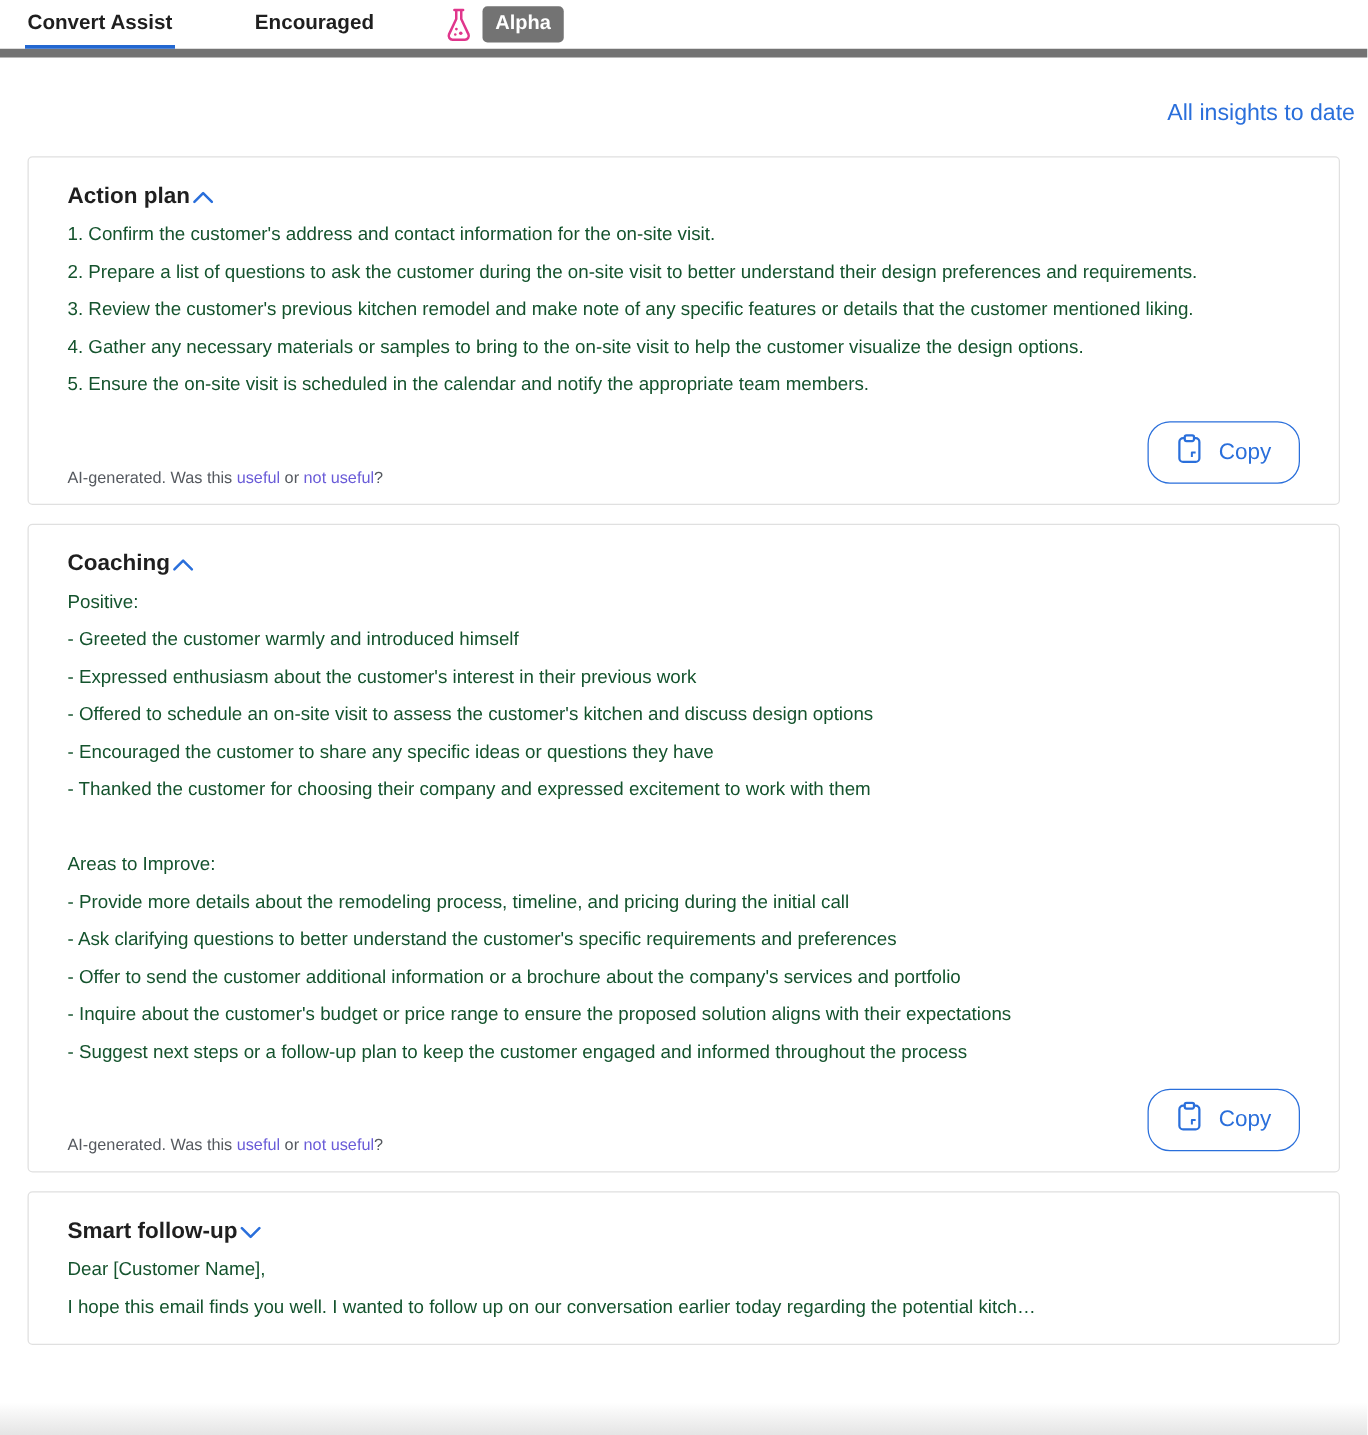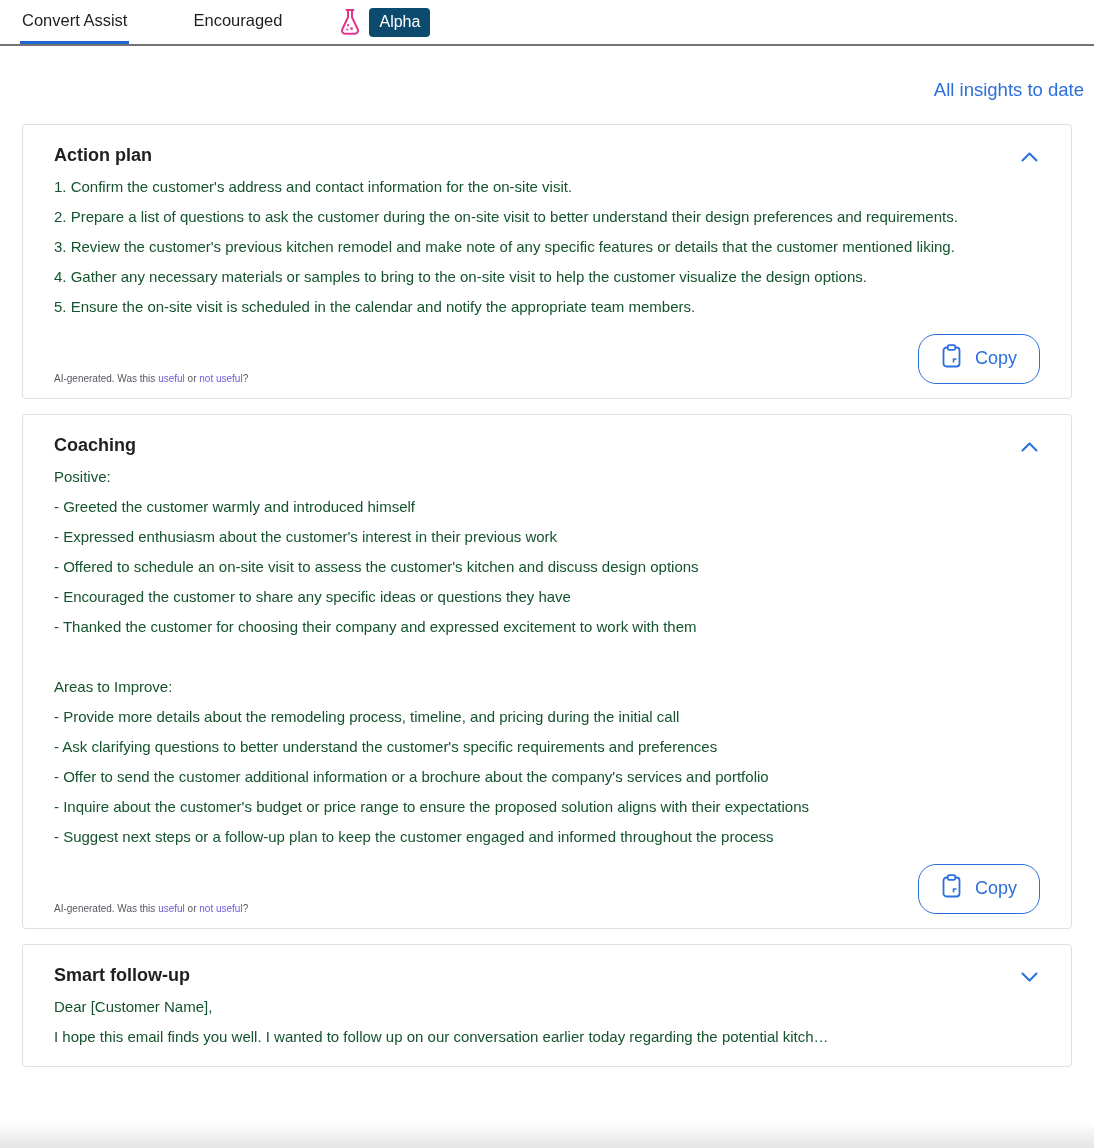--- a/index.html
+++ b/index.html
@@ -6,52 +6,52 @@
   html, body { margin: 0; padding: 0; }
   body {
     width: 1094px; height: 1148px; overflow: hidden; position: relative;
     background: #ffffff;
     font-family: "Liberation Sans", "DejaVu Sans", sans-serif;
     color: #333333;
   }
   
   .tabbar {
     display: flex; align-items: stretch; height: 46px;
-    border-bottom: 2px solid #737373; padding-left: 20px;
+    border-bottom: 7px solid #737373; padding-left: 20px; font-weight: bold;
   }
   .tab {
     display: flex; align-items: center; font-size: 16.5px; color: #1f1f1f;
     border-bottom: 3px solid transparent; padding: 0 2px; cursor: pointer;
   }
   .tab.active { border-bottom-color: #2368d1; }
   .tab + .tab { margin-left: 62px; }
   .alpha-group { display: flex; align-items: center; margin-left: 54px; gap: 7px; }
   .flask { display: flex; align-items: center; }
   .alpha-badge {
-    background: #0c4a6e; color: #ffffff; font-size: 16px; line-height: 1;
+    background: #737373; color: #ffffff; font-size: 16px; line-height: 1;
     padding: 6px 10px 7px; border-radius: 4px;
   }
   
   .insights-row { padding: 30px 10px 19px; text-align: right; line-height: 28px; }
   .insights-link { color: #2a6fdb; font-size: 18.5px; text-decoration: none; cursor: pointer; }
   
   .card {
     width: 1050px; margin: 0 auto 15px;
     border: 1px solid #e0e0e0; border-radius: 4px;
     padding: 16px 31px 14px; background: #fff;
   }
-  .card-head { display: flex; justify-content: space-between; align-items: center; }
+  .card-head { display: flex; align-items: center; }
   .card-title { margin: 0 0 3px; font-size: 18px; font-weight: 700; color: #1f1f1f; line-height: 28px; }
   .chevron-btn { background: none; border: none; padding: 2px; cursor: pointer; line-height: 0; }
   .card-body p { margin: 0; font-size: 15px; line-height: 30px; color: #14532d; }
   .spacer-line { height: 30px; }
   .oneline { white-space: nowrap; overflow: hidden; }
   
   .card-foot { display: flex; justify-content: space-between; align-items: center; margin-top: 11px; }
-  .ai-note { font-size: 10px; color: #55595f; margin-top: 40px; }
+  .ai-note { font-size: 13px; color: #55595f; margin-top: 40px; }
   .ai-link { color: #6a5cd8; text-decoration: none; cursor: pointer; }
   .copy-btn {
     display: inline-flex; align-items: center; gap: 13px;
     background: #ffffff; border: 1px solid #2a6fdb; border-radius: 18px;
     color: #2a6fdb; font-size: 18px; font-family: inherit;
     padding: 9px 22px 10px; cursor: pointer;
   }
   
   .bottom-fade {
     position: absolute; left: 0; right: 0; bottom: 0; height: 26px;

